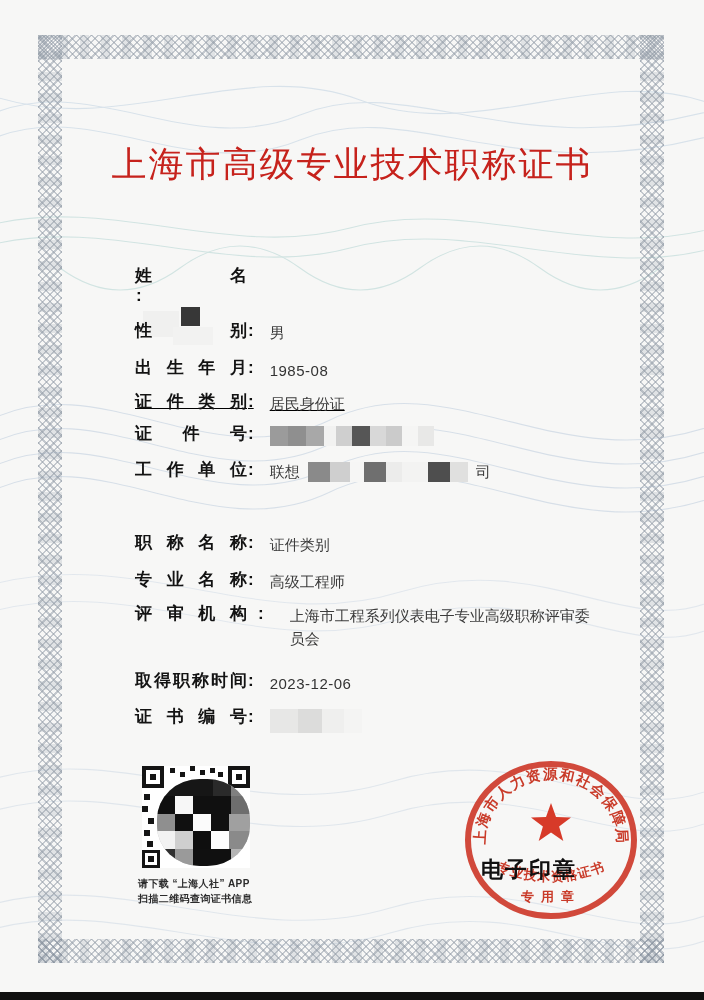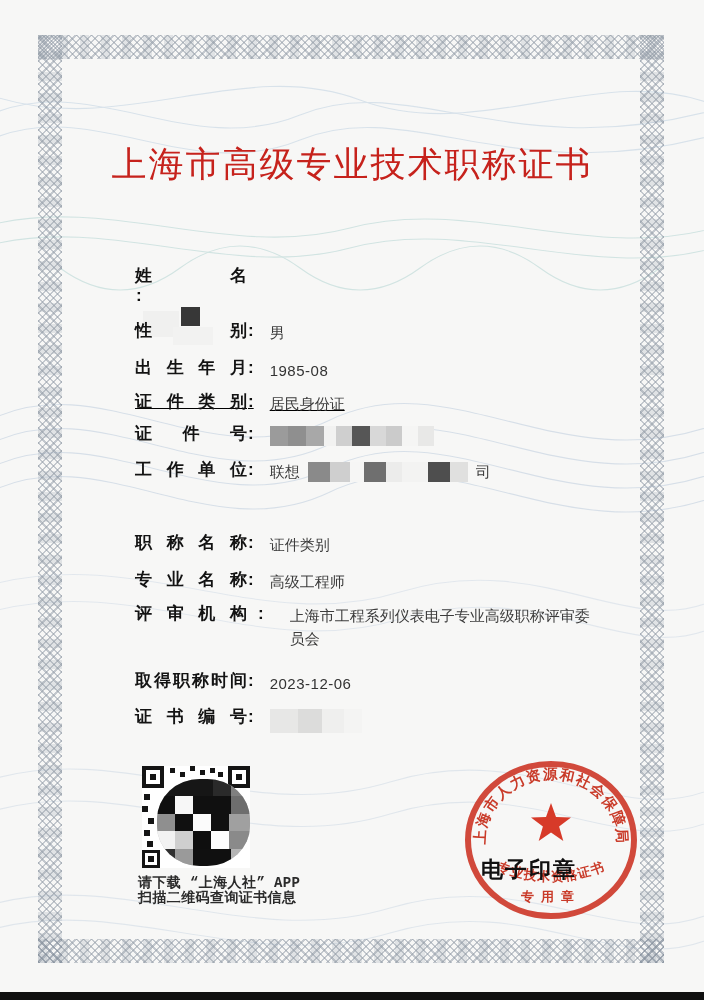--- a/index.html
+++ b/index.html
@@ -64,21 +64,21 @@
   
   .qr { position:absolute; left:142px; top:766px; width:108px; height:102px; background:#ffffff; z-index:2; }
   .qr .b { position:absolute; }
   .finder { position:absolute; border:4px solid #141414; background:#fff; }
   .finder .dot { position:absolute; background:#141414; }
   .blob { position:absolute; left:15px; top:13px; width:93px; height:87px; border-radius:46%; overflow:hidden; background:#bfbfbf; }
   .blob .mr { display:flex; height:17.4px; }
   .blob .mr span { display:block; height:100%; }
 
   .qr-caption { position:absolute; left:138px; top:876px; z-index:2;
-    font-size:14px; font-weight:700; color:#2b2b2b; line-height:15px; letter-spacing:.4px;font-family:Liberation Mono, monospace; }
+    font-size:10px; font-weight:700; color:#2b2b2b; line-height:15px; letter-spacing:.4px; }
 
   
   .seal { position:absolute; left:460px; top:758px; width:184px; height:166px; z-index:3; }
   .seal-overlay { position:absolute; left:481px; top:855px; z-index:4;
     font-size:22px; font-weight:700; color:#101010; letter-spacing:2px; }
 </style>
 </head>
 <body>
 
 <div class="paper">

